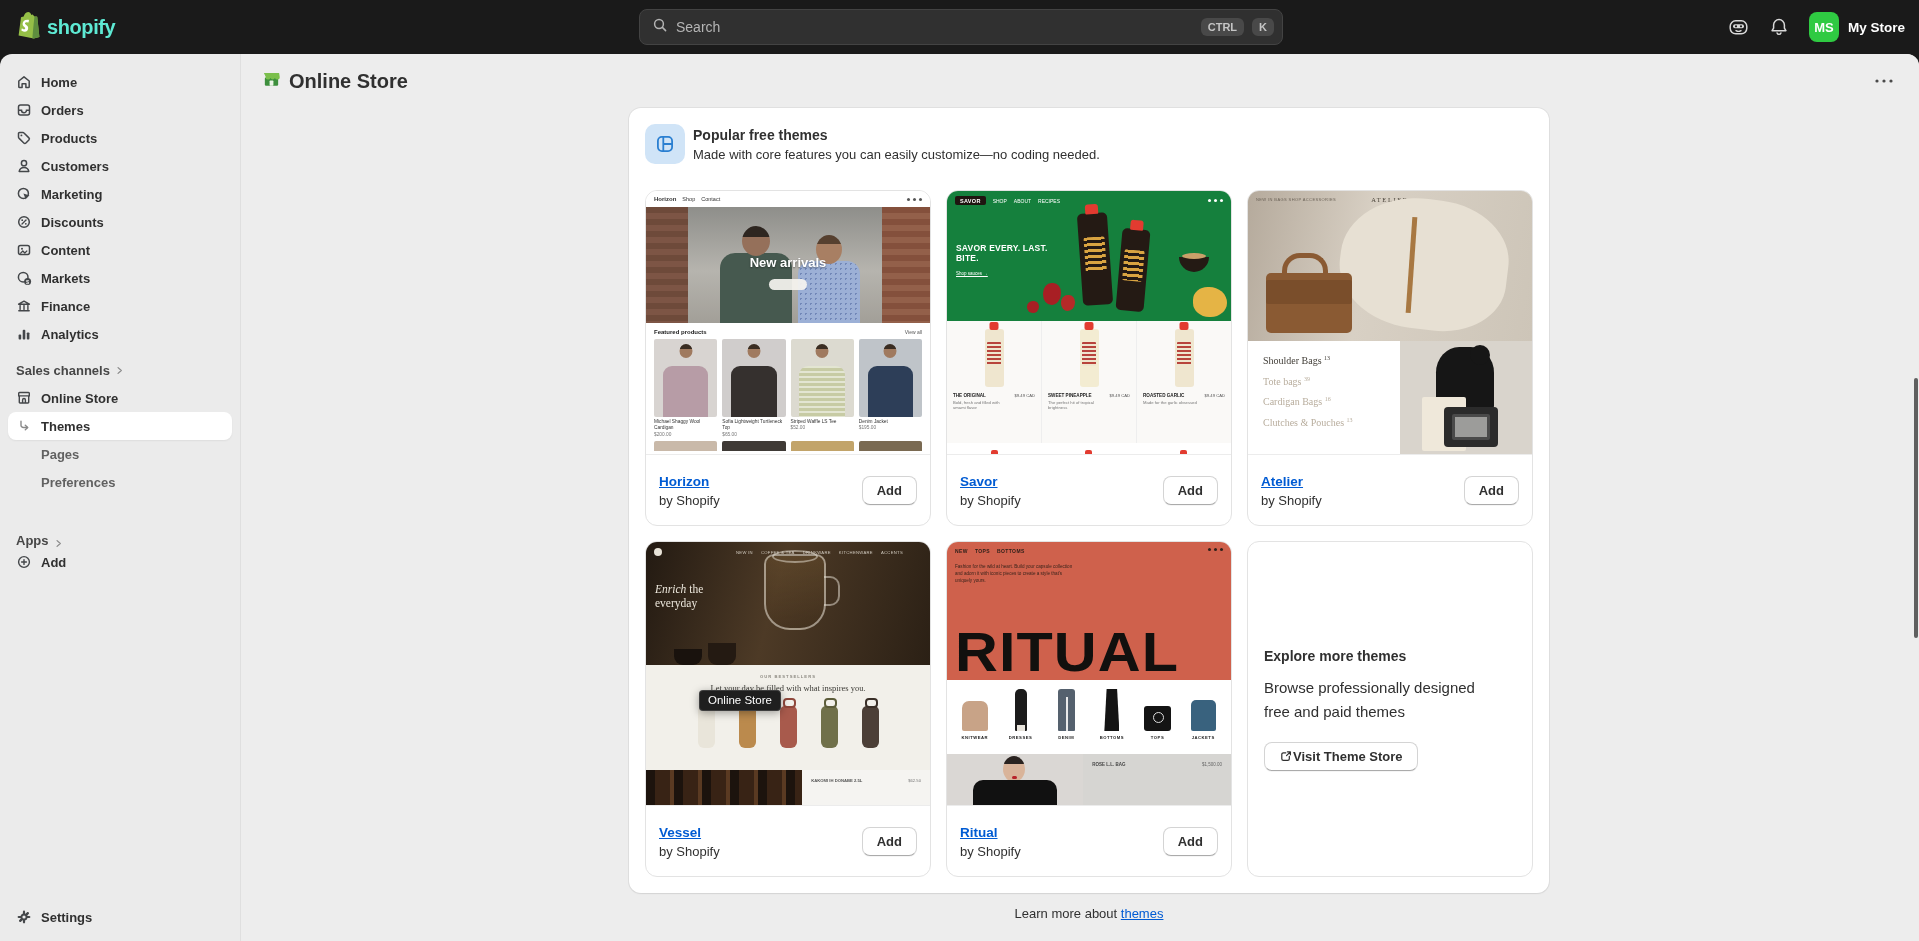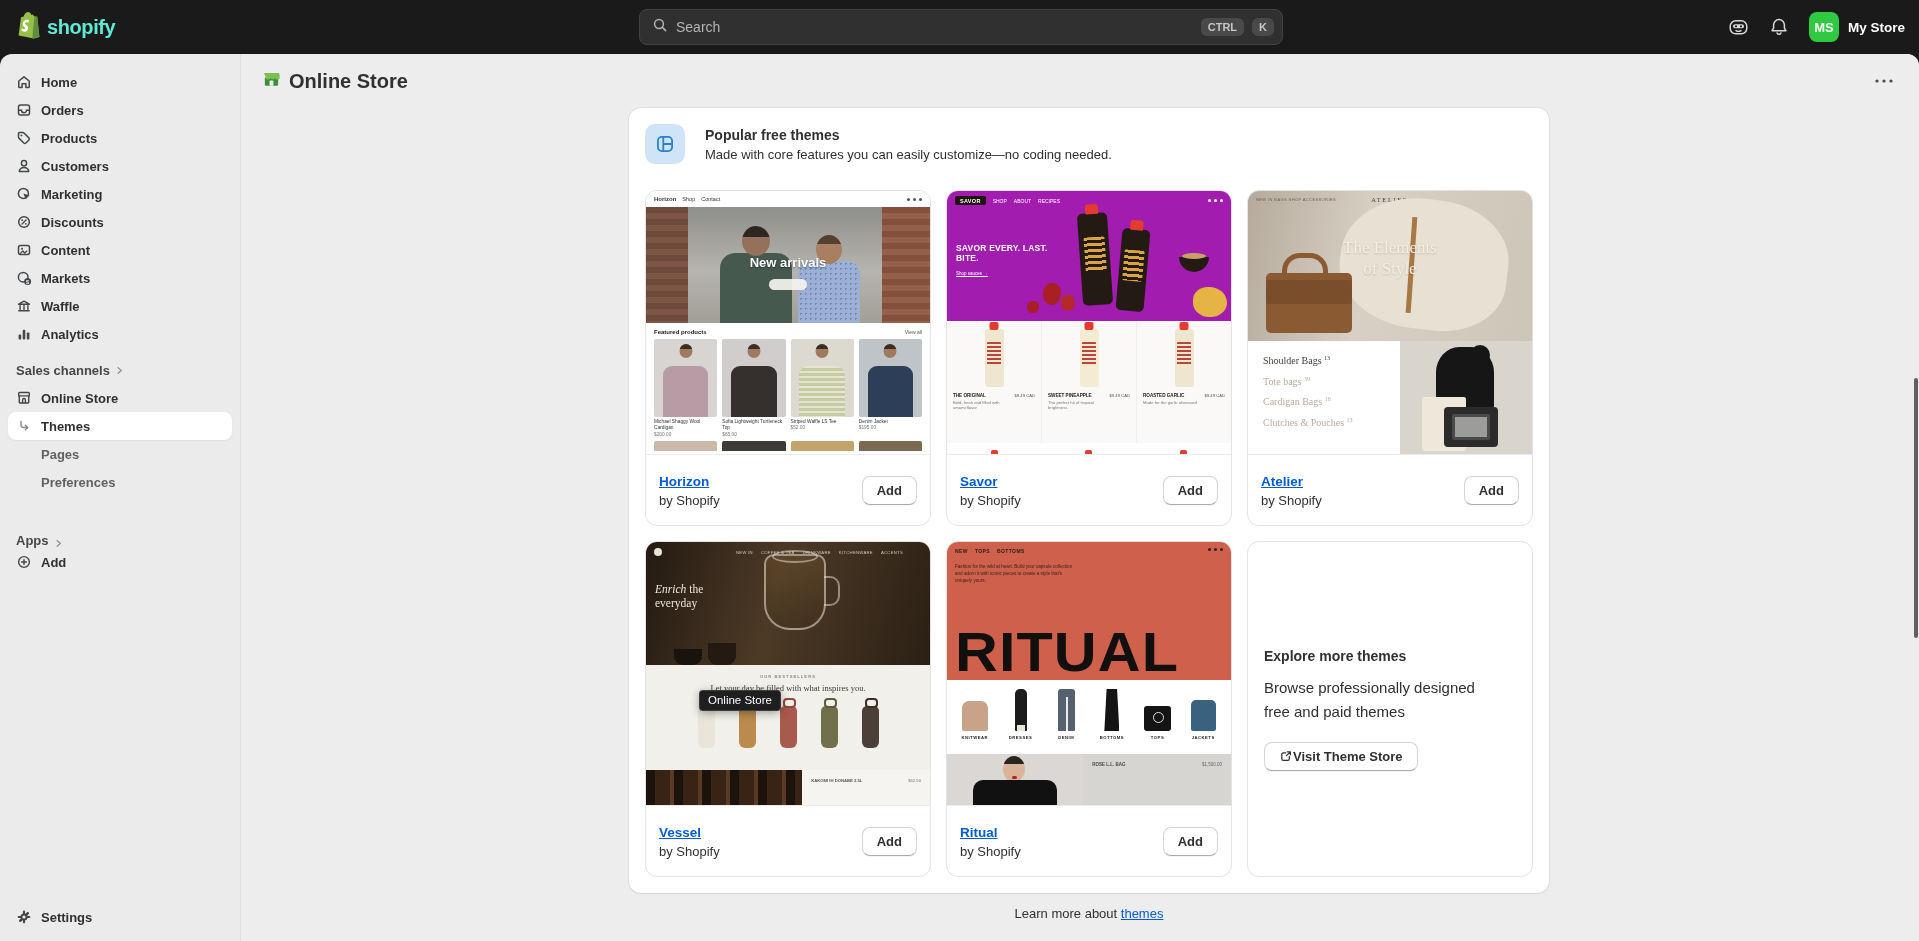--- a/index.html
+++ b/index.html
@@ -39,21 +39,21 @@
 
   
   .main { flex:1; position:relative; background:#ededed; border-left:1px solid rgba(0,0,0,.06); display:flex; flex-direction:column; }
   .main-header { height:54px; display:flex; align-items:center; padding:0 20px 0 21px; }
   .main-title { font-size:20px; font-weight:700; color:#303030; margin-left:8px; }
   .dots-btn { margin-left:auto; width:30px; height:26px; border:none; background:none; border-radius:8px;
     display:flex; align-items:center; justify-content:center; cursor:pointer; }
   .content { flex:1; position:relative; }
   .card { width:920px; margin-left:388px; background:#fff; border-radius:12px; padding:16px;
     box-shadow:0 0 0 1px rgba(0,0,0,.05),0 1px 2px rgba(0,0,0,.06); }
-  .card-head { display:flex; gap:20px; align-items:center; margin-bottom:26px; }
+  .card-head { display:flex; gap:8px; align-items:center; margin-bottom:26px; }
   .card-icon { width:40px; height:40px; border-radius:10px; background:#d0e4f7; display:flex; align-items:center; justify-content:center; flex:0 0 40px; }
   .card-title { font-size:14px; font-weight:700; color:#303030; }
   .card-sub { font-size:13px; color:#303030; margin-top:4px; }
 
   .grid { display:grid; grid-template-columns:repeat(3,1fr); gap:15px; }
   .tcard { border:1px solid #e3e3e3; border-radius:12px; overflow:hidden; height:336px; display:flex;
     flex-direction:column; background:#fff; position:relative; }
   .tprev { height:264px; position:relative; overflow:hidden; border-bottom:1px solid #ececec; cursor:pointer; }
   .tfoot { flex:1; display:flex; align-items:center; justify-content:space-between; padding:0 13px; }
   .tname { color:#005bd3; font-size:13.5px; font-weight:700; text-decoration:underline; cursor:pointer; }
@@ -96,21 +96,21 @@
   .hc1 { background:#d8d4d1; } .hc1::after { background:#b79ca6; }
   .hc2 { background:#d0cdcc; } .hc2::after { background:#35302e; }
   .hc3 { background:#dcdad0; } .hc3::after { background:#c7cba4; background-image:repeating-linear-gradient(180deg,rgba(255,255,255,.5) 0 2px,transparent 2px 5px); }
   .hc4 { background:#bfc4c9; } .hc4::after { background:#2d3e58; }
   .hz-cap { font-size:4.8px; color:#333; margin-top:2px; line-height:1.35; }
   .hz-price { color:#777; }
   .hz-row2 { display:flex; gap:5px; margin-top:3px; }
   .hz-row2 div { flex:1; height:10px; border-radius:2px 2px 0 0; }
 
   
-  .sv-hero { position:relative; height:130px; background:#a21caf; overflow:hidden; }
+  .sv-hero { position:relative; height:130px; background:#15803d; overflow:hidden; }
   .sv-nav { position:absolute; top:5px; left:8px; right:8px; display:flex; align-items:center; gap:7px; font-size:5px; color:#fff; }
   .sv-logo { background:#1f1410; color:#fff; font-weight:700; padding:1.5px 5px; border-radius:2px; font-size:5.5px; letter-spacing:.3px; }
   .sv-nav .mini-icons i { background:#fff; }
   .sv-head { position:absolute; left:9px; top:52px; width:96px; color:#fff; font-size:8.5px; font-weight:800; letter-spacing:.2px; }
   .sv-link { position:absolute; left:9px; top:80px; color:#fff; font-size:4.5px; text-decoration:underline; }
   .sv-bottle { position:absolute; background:#241a14; border-radius:5px; }
   .sv-bottle::before { content:""; position:absolute; top:-9px; left:50%; transform:translateX(-50%); width:13px; height:10px;
     background:#e23b30; border-radius:3px 3px 1px 1px; }
   .sv-bottle::after { content:""; position:absolute; top:26%; left:15%; width:70%; height:38%; border-radius:2px;
     background:repeating-linear-gradient(180deg,#d9a441 0 3px,#241a14 3px 6px); }
@@ -343,21 +343,21 @@
           <circle cx="11.6" cy="11.6" r="3.5" fill="#44474a"></circle>
           <text x="11.6" y="13.7" font-size="5.6" font-weight="bold" fill="#ebebeb" text-anchor="middle">$</text>
         </svg>
       <span>Markets</span>
     </div>
     <div class="nav-item">
       <svg width="16" height="16" viewBox="0 0 16 16">
           <path d="M2.6 6.2 L8 3.2 13.4 6.2z" stroke="#44474a" stroke-width="1.4" fill="none" stroke-linejoin="round"></path>
           <path d="M4.1 7.5 v4 M8 7.5 v4 M11.9 7.5 v4 M2.8 12.8 h10.4" stroke="#44474a" stroke-width="1.4" stroke-linecap="round"></path>
         </svg>
-      <span>Waffle</span>
+      <span>Finance</span>
     </div>
     <div class="nav-item">
       <svg width="16" height="16" viewBox="0 0 16 16">
           <g fill="#44474a">
             <rect x="2.6" y="8.6" width="2.6" height="4.9" rx=".9"></rect>
             <rect x="6.7" y="3.8" width="2.6" height="9.7" rx=".9"></rect>
             <rect x="10.8" y="6.4" width="2.6" height="7.1" rx=".9"></rect>
           </g>
         </svg>
       <span>Analytics</span>
@@ -590,21 +590,20 @@
           </div>
 
           <div class="tcard">
             <div class="tprev">
               <div class="at-hero">
                 <div class="at-nav">NEW IN   BAGS   SHOP   ACCESSORIES</div>
                 <div class="at-brand">ATELIER</div>
                 <div class="at-torso"></div>
                 <div class="at-belt"></div>
                 <div class="at-bag"></div>
-                <div class="at-title"><span>The Elements</span><br><span>of Style</span></div>
               </div>
               <div class="at-low">
                 <div class="at-list">
                   <div class="first"><span>Shoulder Bags</span> <sup>13</sup></div>
                   <div><span>Tote bags</span> <sup>39</sup></div>
                   <div><span>Cardigan Bags</span> <sup>16</sup></div>
                   <div><span>Clutches &amp; Pouches</span> <sup>13</sup></div>
                 </div>
                 <div class="at-img">
                   <div class="at-fig"></div>

